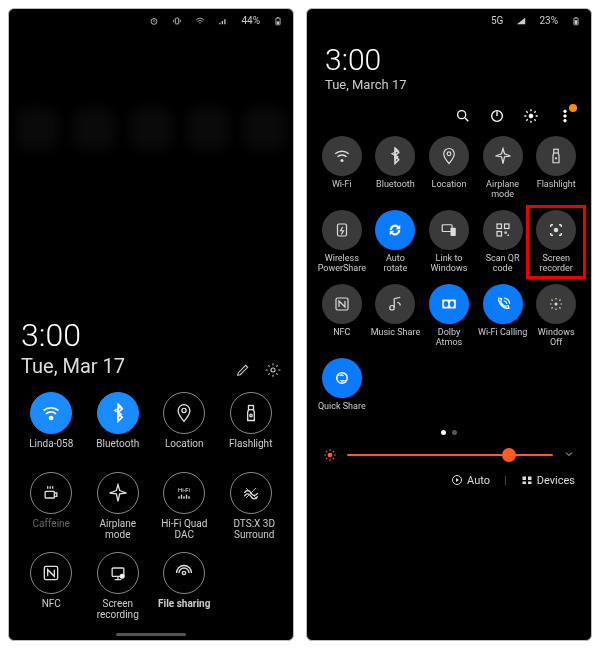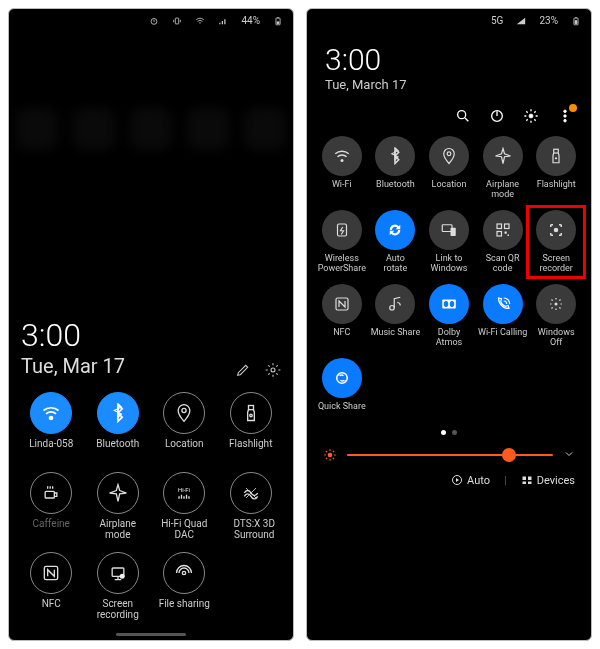--- a/index.html
+++ b/index.html
@@ -265,21 +265,21 @@
           <div class="qs-label" style="white-space: pre-line;">Screen
 recording</div>
         </div>
         <div class="qs-item">
           <div class="qs-circle">
             <svg viewBox="0 0 24 24">
               <path d="M6 12a6 6 0 0112 0M3 12a9 9 0 0118 0" fill="none" stroke-width="1.6"></path>
               <circle cx="12" cy="12" r="2"></circle>
             </svg>
           </div>
-          <div class="qs-label" style="white-space: pre-line;">File sharing</div>
+          <div class="qs-label" style="white-space: pre-line; font-weight: bold;">File sharing</div>
         </div>
       </div>
   </div>
   <div class="left-handle"></div>
 </div>
 
 <div class="phone">
   <div class="status-bar">
     <span>5G</span>
     <svg viewBox="0 0 24 24">

